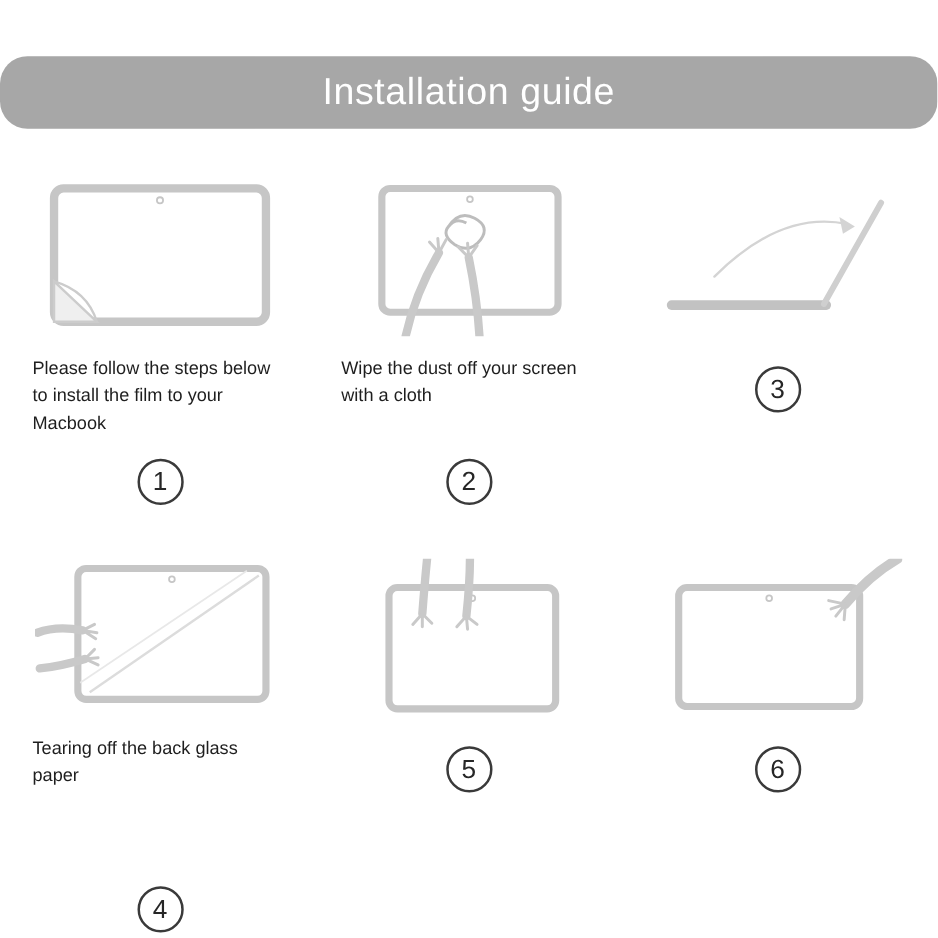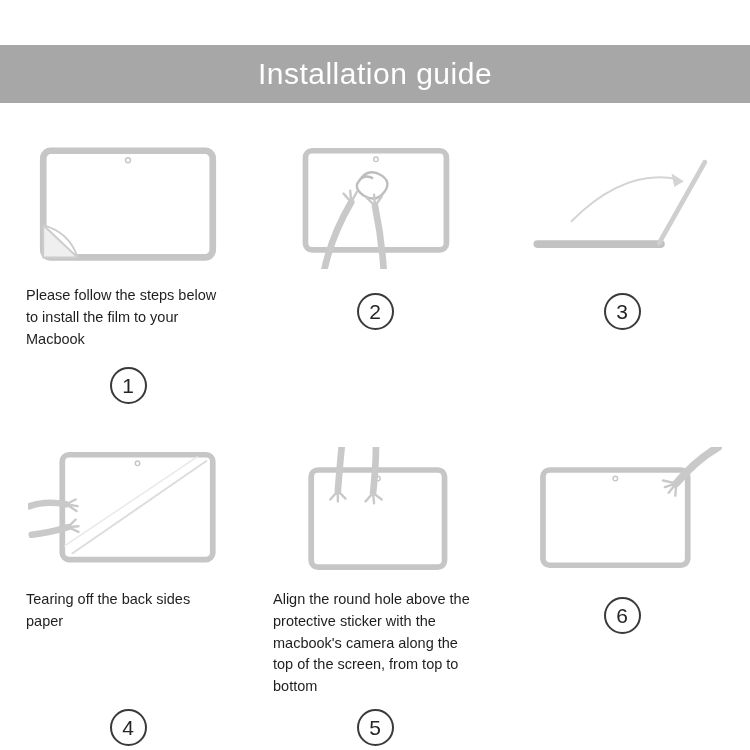--- a/index.html
+++ b/index.html
@@ -6,21 +6,21 @@
   body {
     width: 750px; height: 750px;
     background: #ffffff;
     font-family: "Liberation Sans", "DejaVu Sans", sans-serif;
     overflow: hidden;
   }
   .header {
     margin-top: 45px;
     height: 58px;
     background: #a7a7a7;
-    display: flex; align-items: center; justify-content: center;
+    display: flex; align-items: center; justify-content: center; border-radius: 22px;
   }
   .header-title {
     color: #ffffff;
     font-size: 30px;
     font-weight: 400;
     letter-spacing: 0.5px;
   }
   .steps-grid {
     display: grid;
     grid-template-columns: repeat(3, 1fr);
@@ -82,20 +82,21 @@
         <circle cx="106" cy="17" r="2.4" fill="none" stroke="#c6c6c6" stroke-width="1.5"></circle>
         <path d="M88,40 q9,-14 22,-7 q13,7 5,18 q-9,12 -22,4 q-11,-8 -5,-15 q6,-8 15,-3" fill="none" stroke="#bdbdbd" stroke-width="2.5"></path>
         <g stroke="#c9c9c9" fill="none" stroke-linecap="round">
           <path d="M52,132 Q60,96 80,62" stroke-width="7"></path>
           <path d="M80,62 l6,-11 M80,62 l-1,-12 M80,62 l-8,-9" stroke-width="2.5"></path>
           <path d="M114,132 Q112,100 105,66" stroke-width="7"></path>
           <path d="M105,66 l7,-10 M105,66 l-1,-12 M105,66 l-9,-9" stroke-width="2.5"></path>
         </g>
       </svg>
     </div>
+    <div class="step-text">Wipe the dust off your screen with a cloth</div>
     <div class="step-number">2</div>
   </div>
 
   <div class="step row-1">
     <div class="illustration">
       <svg width="200" height="126" viewBox="0 0 210 132">
         <g fill="none" stroke-linecap="round">
           <path d="M16,106 L146,106" stroke="#c2c2c2" stroke-width="8"></path>
           <path d="M144,105 L192,20" stroke="#cfcfcf" stroke-width="5"></path>
           <path d="M52,82 Q108,26 164,38" stroke="#d4d4d4" stroke-width="2"></path>
@@ -114,38 +115,37 @@
         <path d="M188,14 L46,112" fill="none" stroke="#dcdcdc" stroke-width="2"></path>
         <path d="M178,10 L38,104" fill="none" stroke="#e8e8e8" stroke-width="1.5"></path>
         <g stroke="#c9c9c9" fill="none" stroke-linecap="round">
           <path d="M2,62 Q18,56 40,60" stroke-width="7"></path>
           <path d="M40,60 l11,7 M40,60 l12,2 M40,60 l10,-5" stroke-width="2.5"></path>
           <path d="M4,92 Q22,90 42,84" stroke-width="7"></path>
           <path d="M42,84 l11,5 M42,84 l11,-1 M42,84 l8,-8" stroke-width="2.5"></path>
         </g>
       </svg>
     </div>
-    <div class="step-text">Tearing off the back sides paper</div>
+    <div class="step-text">Tearing off the back glass paper</div>
     <div class="step-number">4</div>
   </div>
 
   <div class="step row-2">
     <div class="illustration">
       <svg width="200" height="126" viewBox="0 0 210 132">
         <rect x="38" y="24" width="140" height="102" rx="7" fill="#ffffff" stroke="#c6c6c6" stroke-width="6"></rect>
         <circle cx="108" cy="33" r="2.4" fill="none" stroke="#c6c6c6" stroke-width="1.5"></circle>
         <g stroke="#c9c9c9" fill="none" stroke-linecap="round">
           <path d="M70,0 Q68,20 66,46" stroke-width="7"></path>
           <path d="M66,46 l-8,9 M66,46 l0,11 M66,46 l8,8" stroke-width="2.5"></path>
           <path d="M106,0 Q106,20 103,48" stroke-width="7"></path>
           <path d="M103,48 l-8,9 M103,48 l1,11 M103,48 l9,7" stroke-width="2.5"></path>
         </g>
       </svg>
     </div>
-    <div class="step-text">Align the round hole above the protective sticker with the macbook's camera along the top of the screen, from top to bottom</div>
     <div class="step-number">5</div>
   </div>
 
   <div class="step row-2">
     <div class="illustration">
       <svg width="200" height="126" viewBox="0 0 210 132">
         <rect x="22" y="24" width="152" height="100" rx="7" fill="#ffffff" stroke="#c6c6c6" stroke-width="6"></rect>
         <circle cx="98" cy="33" r="2.4" fill="none" stroke="#c6c6c6" stroke-width="1.5"></circle>
         <g stroke="#c9c9c9" fill="none" stroke-linecap="round">
           <path d="M206,0 Q182,14 162,38" stroke-width="8"></path>

